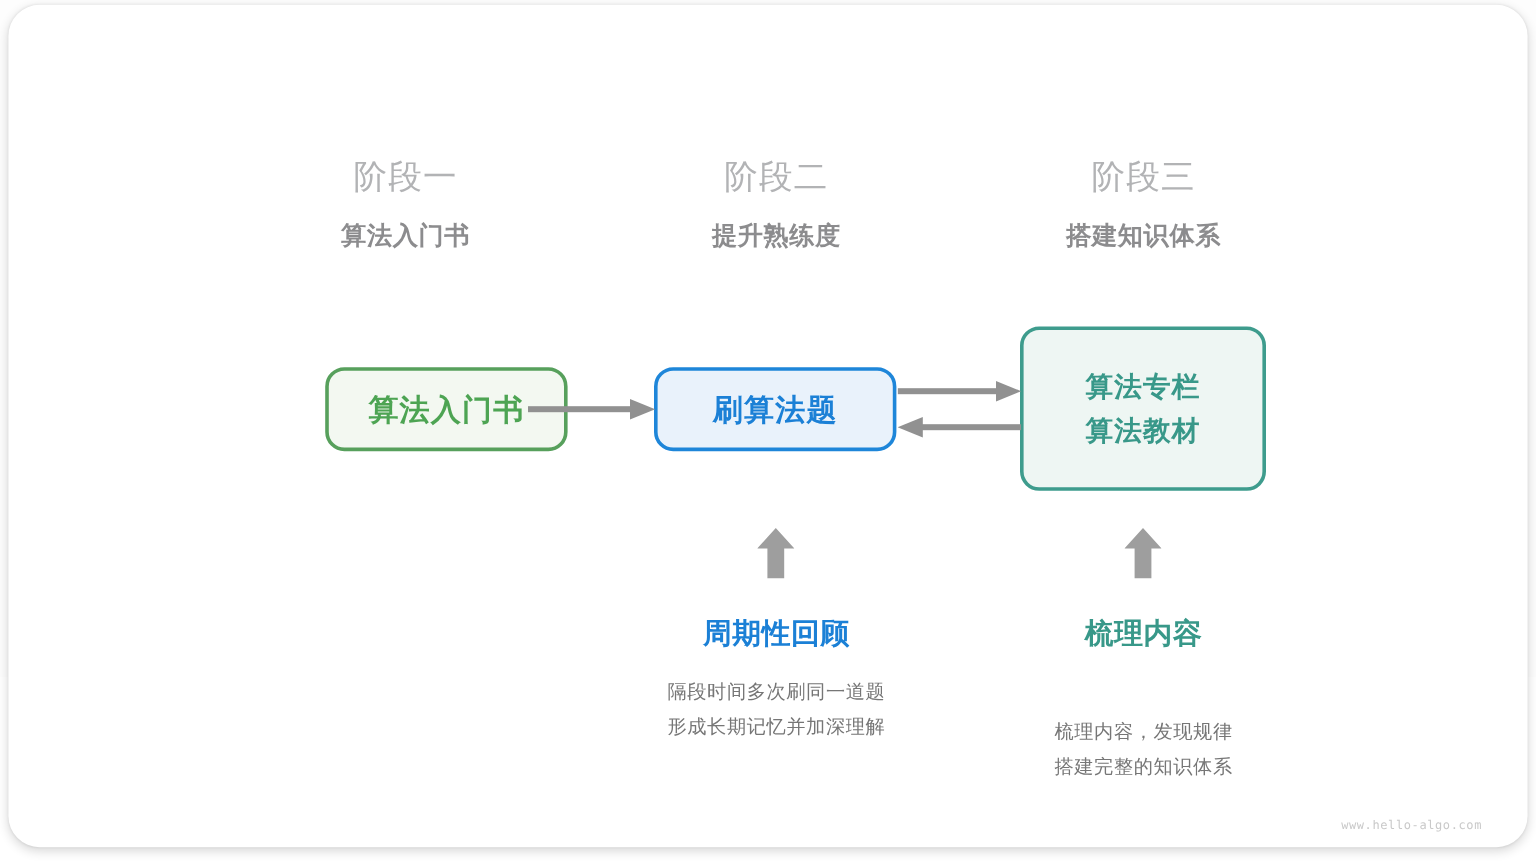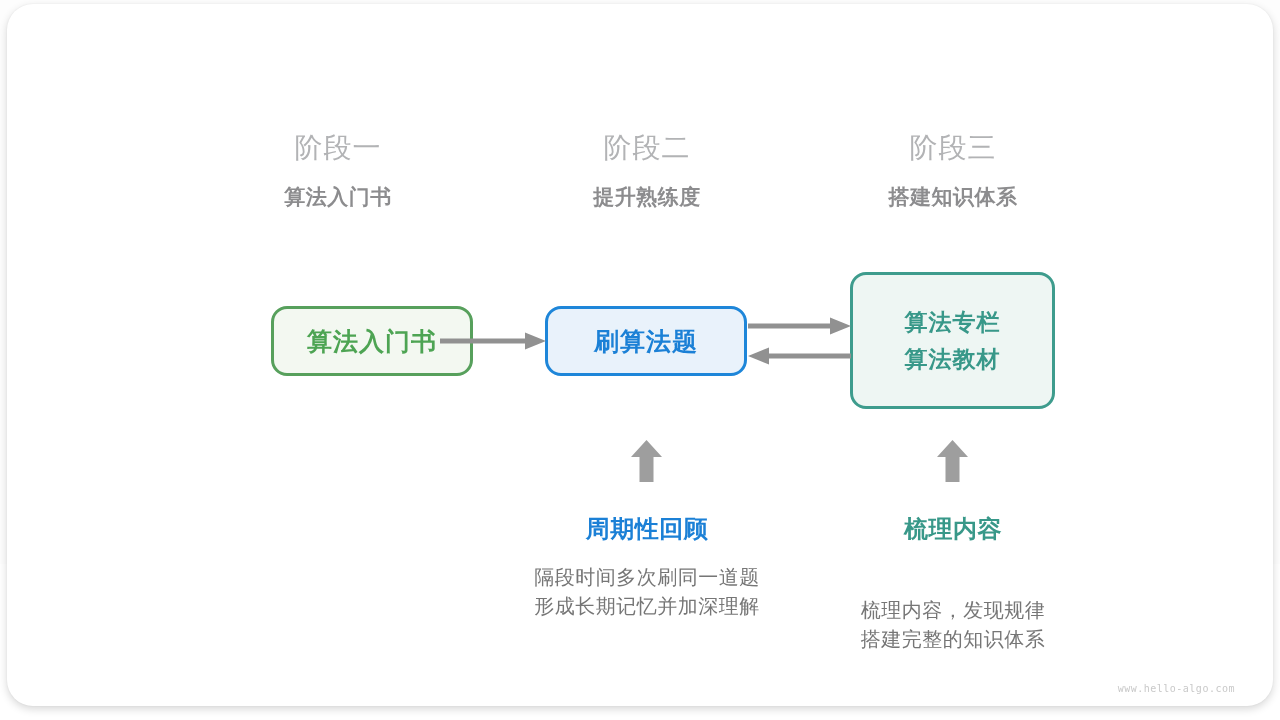--- a/index.html
+++ b/index.html
@@ -60,21 +60,21 @@
   
   .ann-title {
     font-size: 24px;
     font-weight: 700;
     line-height: 26px;
     letter-spacing: 0.5px;
   }
   .ann-title-blue { color: var(--blue-text); }
   .ann-title-teal { color: var(--teal-text); }
   .ann-desc {
-    font-size: 20px;
+    font-size: 16px;
     color: var(--desc-text);
     line-height: 29px;
     letter-spacing: 0.5px;
   }
 
   
   .watermark {
     font-family: "DejaVu Sans Mono", "Liberation Mono", monospace;
     font-size: 10px;
     color: var(--watermark);

